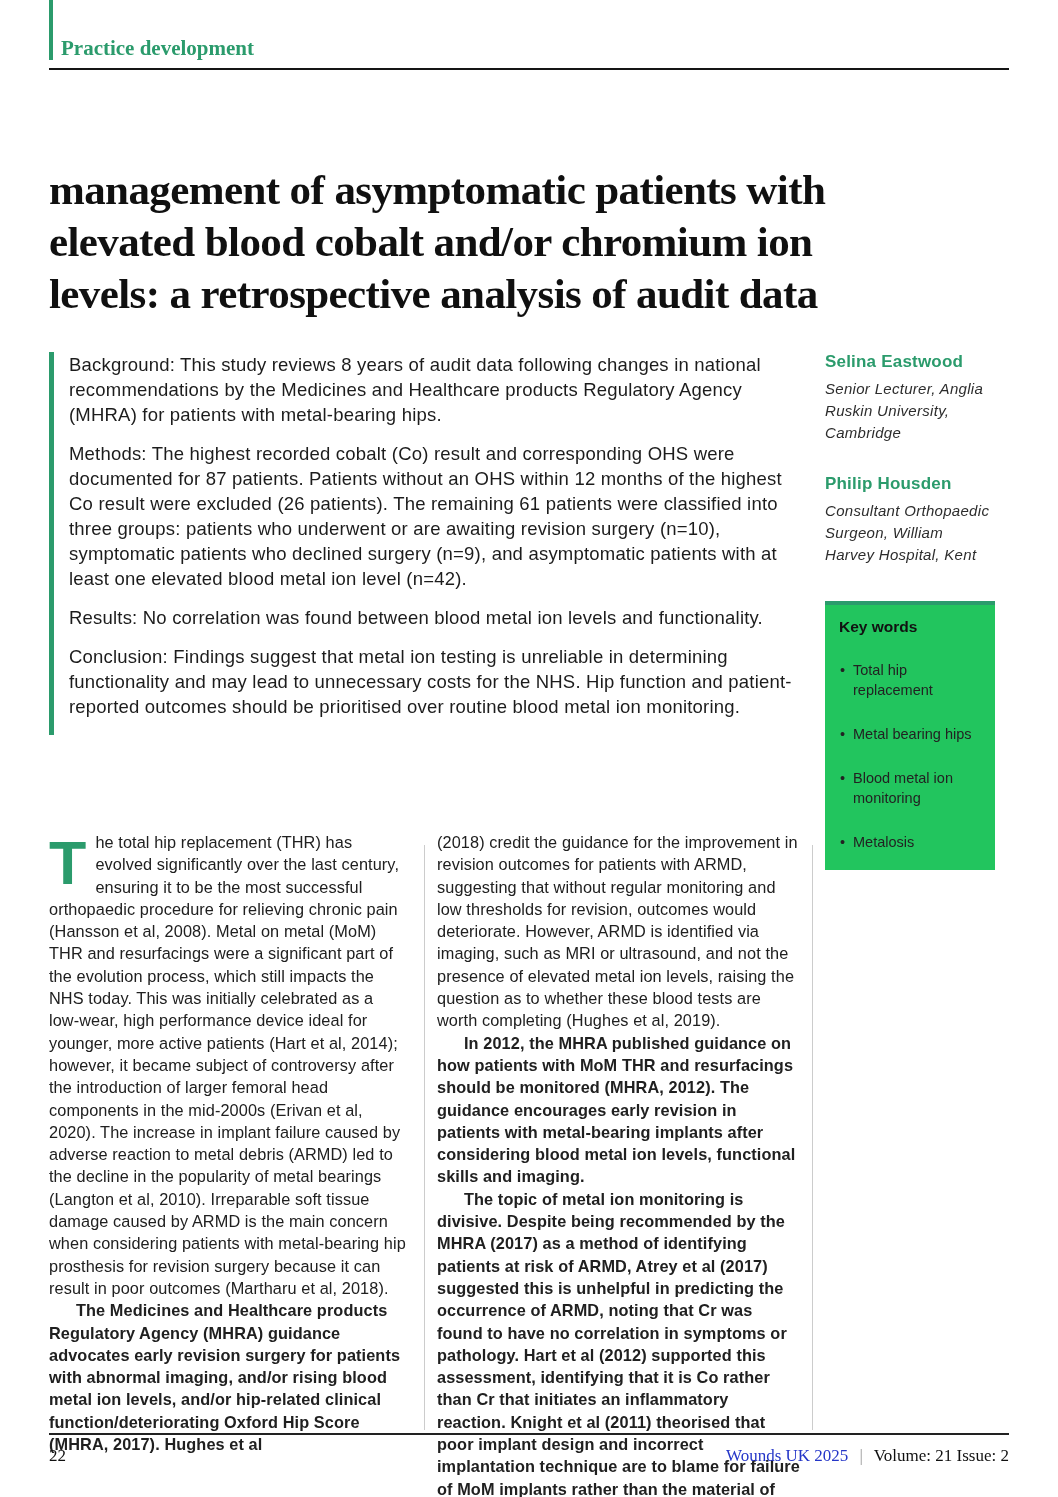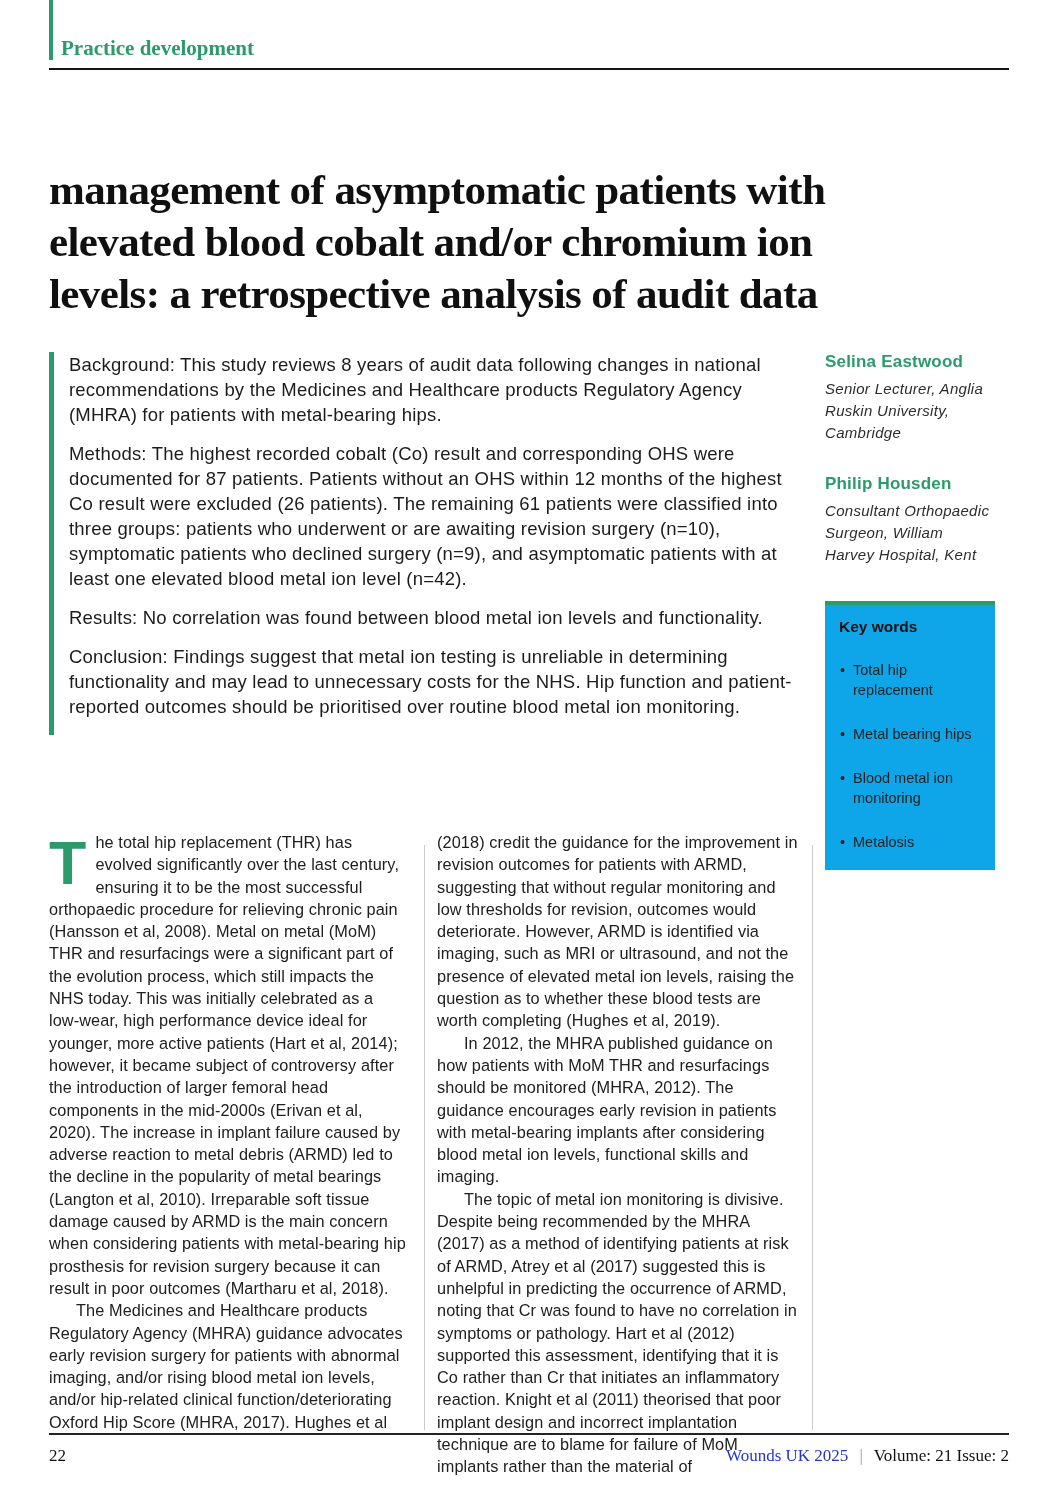--- a/index.html
+++ b/index.html
@@ -36,34 +36,34 @@
   .abstract p {
     font-size:18.5px; line-height:25px; letter-spacing:0.2px;
     color:#1c1c1c; margin-bottom:14px;
   }
   .abstract p:last-child { margin-bottom:16px; }
   
   .sidebar { position:absolute; left:825px; top:352px; width:170px; }
   .author { margin-bottom:30px; }
   .author-name { color:#2b9b6c; font-weight:700; font-size:17px; margin-bottom:6px; letter-spacing:0.2px; }
   .author-details { font-style:italic; font-size:15px; line-height:22px; color:#2d2d2d; letter-spacing:0.3px; }
-  .keywords { margin-top:35px; border-top:4px solid #2b9b6c; background:#0ea5e9; padding:13px 12px 16px 14px; }
+  .keywords { margin-top:35px; border-top:4px solid #2b9b6c; background:#22c55e; padding:13px 12px 16px 14px; }
   .kw-title { font-weight:700; font-size:15.5px; color:#111; margin-bottom:8px; }
   .keywords ul { list-style:none; }
   .keywords li {
     position:relative; padding-left:14px;
     font-size:14.5px; line-height:20px; color:#222; margin-bottom:2px;margin-top:24px;
   }
   .keywords li::before { content:"\2022"; position:absolute; left:1px; top:0; color:#222; }
   
   .col { position:absolute; top:831px; }
   .col p { font-size:16.3px; line-height:22.3px; letter-spacing:0.1px; color:#202020; }
   .col1 { left:49px;  width:359px; }
   .col2 { left:437px; width:364px; }
-  .col p.indent { text-indent:27px; }
+  .col p.indent { text-indent:27px;font-weight:bold; }
   .dropcap {
     float:left;
     color:#2b9b6c; font-weight:700;
     font-size:61px; line-height:60px;
     padding:2px 9px 2px 0;
   }
   .vrule { position:absolute; top:845px; height:585px; width:1px; background:#cccccc; }
   .vrule1 { left:424px; }
   .vrule2 { left:812px; }
   

